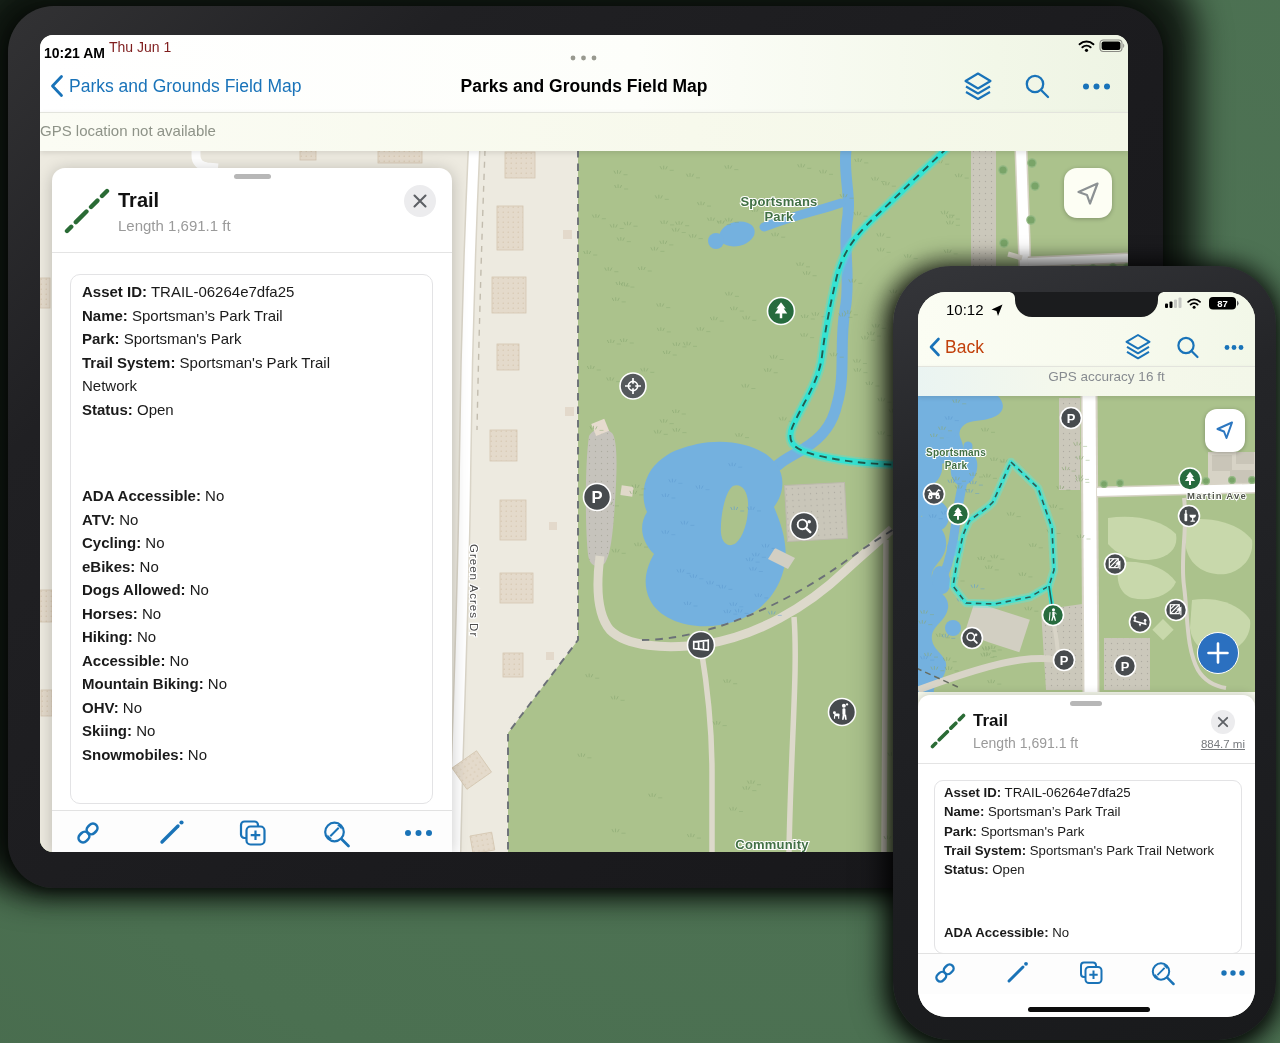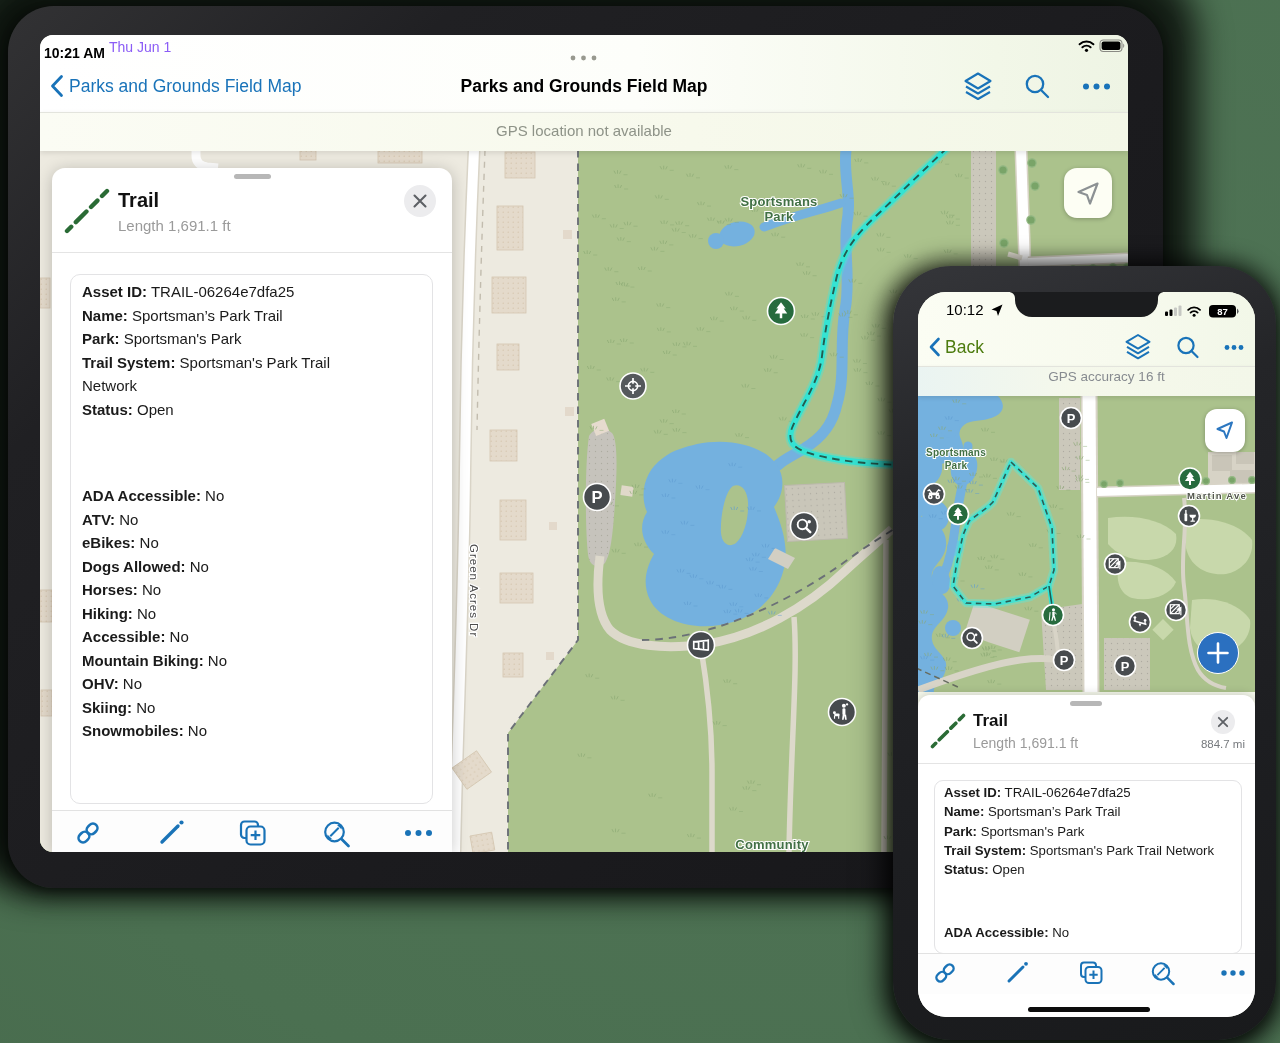--- a/index.html
+++ b/index.html
@@ -478,24 +478,24 @@
             <path d="M-7.2,3.6 L-7.2,6.5 M-3.2,3.6 L-3.2,6.5" stroke="#fff" stroke-width="1.1"></path>
             <circle cx="4.9" cy="-7.3" r="1.1"></circle>
           </g>
         </g>
       </g>
 </svg>
 
 <div class="abs" style="left:0;top:0;width:1088px;height:77px;background:linear-gradient(90deg,#ffffff 0%,#fdfefa 55%,#f2f7e8 88%,#eef4e4 100%);"></div>
 
 <div class="abs" style="left:0;top:77px;width:1088px;height:38px;background:linear-gradient(90deg,#fbfcf4 0%,#f7f9ec 60%,#f3f7e7 100%);border-top:1px solid #e3e4dd;box-shadow:0 2px 5px rgba(0,0,0,.10);"></div>
-<div class="abs" style="left:0;top:84px;width:1088px;height:24px;font-size:15px;color:#8e9388;text-align:center;line-height:24px;">GPS location not available</div>
+<div class="abs" style="left:0;top:84px;width:1088px;height:24px;font-size:15px;color:#8e9388;text-align:left;line-height:24px;">GPS location not available</div>
 
 <div class="abs" style="left:4px;top:4px;font-size:14px;font-weight:bold;color:#000;margin-top:6px;">10:21 AM</div>
-<div class="abs" style="left:69px;top:4px;font-size:14px;color:#8b5cf6;">Thu Jun 1</div>
+<div class="abs" style="left:69px;top:4px;font-size:14px;color:#7f1d1d;">Thu Jun 1</div>
 
 <div class="abs" style="left:530px;top:12px;width:28px;height:6px;">
 <svg width="28" height="6">
         <circle cx="3" cy="3" r="2.4" fill="#98998f"></circle>
         <circle cx="13.5" cy="3" r="2.4" fill="#98998f"></circle>
         <circle cx="24" cy="3" r="2.4" fill="#98998f"></circle>
       </svg></div>
 
 <div class="abs" style="left:1038px;top:3px;width:50px;height:16px;">
 <svg width="50" height="16" viewBox="0 0 50 16">
@@ -555,20 +555,21 @@
 <div class="abs" style="left:18px;top:106px;width:361px;height:528px;border:1.5px solid #e3e3e5;border-radius:10px;background:#fff;overflow:hidden;">
 <div style="padding:5px 10px 0 11px;font-size:15px;line-height:23.5px;color:#1a1a1a;">
 <div><b>Asset ID:</b> TRAIL-06264e7dfa25</div>
 <div><b>Name:</b> Sportsman’s Park Trail</div>
 <div><b>Park:</b> Sportsman's Park</div>
 <div><b>Trail System:</b> Sportsman's Park Trail<br>Network</div>
 <div><b>Status:</b> Open</div>
 <div style="height:63px"></div>
 <div><b>ADA Accessible:</b> No</div>
 <div><b>ATV:</b> No</div>
+<div><b>Cycling:</b> No</div>
 <div><b>eBikes:</b> No</div>
 <div><b>Dogs Allowed:</b> No</div>
 <div><b>Horses:</b> No</div>
 <div><b>Hiking:</b> No</div>
 <div><b>Accessible:</b> No</div>
 <div><b>Mountain Biking:</b> No</div>
 <div><b>OHV:</b> No</div>
 <div><b>Skiing:</b> No</div>
 <div><b>Snowmobiles:</b> No</div>
 </div>
@@ -910,21 +911,21 @@
 <div class="abs" style="left:90px;top:0;width:157px;height:26px;">
 <svg width="157" height="26" viewBox="0 0 157 26">
         <path d="M0,0 c4.5,0 7,2.5 7,6.5 l0,1.5 c0,9.4 7.6,17 17,17 l109,0 c9.4,0 17,-7.6 17,-17 l0,-1.5 c0,-4 2.5,-6.5 7,-6.5 z" fill="#1b1c1e"></path>
       </svg></div>
 
 <div class="abs" style="left:28px;top:9px;font-size:15px;font-weight:normal;color:#000;">10:12</div>
 <div class="abs" style="left:72px;top:11px;width:14px;height:14px;">
 <svg width="14" height="14" viewBox="0 0 14 14">
         <path d="M12.5,1.5 L1.5,6.5 L6.5,8 L8,13 Z" fill="#000"></path>
       </svg></div>
-<div class="abs" style="left:247px;top:12px;width:76px;height:14px;">
+<div class="abs" style="left:247px;top:4px;width:76px;height:14px;">
 <svg width="76" height="14" viewBox="0 0 76 14">
 <g fill="#000">
           <rect x="0" y="7.5" width="3" height="4.5" rx="1"></rect>
           <rect x="4.5" y="5.5" width="3" height="6.5" rx="1"></rect>
         </g>
 <g fill="#c6c8c3">
           <rect x="9" y="3.5" width="3" height="8.5" rx="1"></rect>
           <rect x="13.5" y="1.5" width="3" height="10.5" rx="1"></rect>
         </g>
 <g stroke="#000" fill="none" stroke-linecap="round">
@@ -934,21 +935,21 @@
         </g>
 <rect x="44" y="1" width="27" height="12.5" rx="4" fill="#000"></rect>
 <text x="57.5" y="10.8" text-anchor="middle" font-family="Liberation Sans, sans-serif" font-size="9.5" font-weight="bold" fill="#fff">87</text>
 <path d="M72,4.5 a3.2,3.2 0 0 1 0,5.5 Z" fill="#55565a"></path>
 </svg></div>
 
 <div class="abs" style="left:8px;top:44px;width:18px;height:22px;">
 <svg width="18" height="22" viewBox="0 0 18 22">
         <path d="M12.5,3 L5,11 L12.5,19" stroke="#1973b9" stroke-width="2.6" fill="none" stroke-linecap="round" stroke-linejoin="round"></path>
       </svg></div>
-<div class="abs" style="left:27px;top:45px;font-size:17.5px;color:#4d7c0f;">Back</div>
+<div class="abs" style="left:27px;top:45px;font-size:17.5px;color:#c2410c;">Back</div>
 <div class="abs" style="left:204px;top:41px;width:130px;height:30px;">
 <svg width="130" height="30" viewBox="0 0 130 30">
 <g stroke="#1973b9" stroke-width="2" fill="none" stroke-linejoin="round">
 <path d="M16,2 L27.5,8.8 L16,15.6 L4.5,8.8 Z"></path>
 <path d="M5,13.8 L16,20.3 L27,13.8"></path>
 <path d="M5,18.8 L16,25.3 L27,18.8"></path>
         </g>
 <g stroke="#1973b9" stroke-width="2.2" fill="none">
           <circle cx="64" cy="12.5" r="7.6"></circle>
           <path d="M69.5,18 L75.5,24" stroke-linecap="round"></path>
@@ -970,21 +971,21 @@
 <div class="abs" style="left:12px;top:18px;width:36px;height:36px;">
 <svg width="36" height="36" viewBox="0 0 36 36">
           <path d="M2.5,33.5 L33.5,2.5" stroke="#2a6b35" stroke-width="3.6" fill="none" stroke-dasharray="4.5 5 11.5 5 7 5 4.5 0" stroke-linecap="round"></path>
         </svg></div>
 <div class="abs" style="left:55px;top:16px;font-size:17px;font-weight:bold;color:#111;">Trail</div>
 <div class="abs" style="left:55px;top:40px;font-size:14px;color:#9a9a9a;">Length 1,691.1 ft</div>
 <div class="abs" style="left:293px;top:15px;width:24px;height:24px;border-radius:12px;background:#ececee;">
 <svg width="24" height="24" viewBox="0 0 24 24">
           <path d="M7.8,7.8 L16.2,16.2 M16.2,7.8 L7.8,16.2" stroke="#5d6065" stroke-width="1.8" stroke-linecap="round"></path>
         </svg></div>
-<div class="abs" style="left:227px;top:43px;width:100px;text-align:right;font-size:11.5px;color:#76797d;">884.7 mi</div>
+<div class="abs" style="left:227px;top:43px;width:100px;text-align:right;font-size:11.5px;color:#76797d;text-decoration:underline;">884.7 mi</div>
 <div class="abs" style="left:0;top:68px;width:337px;height:1px;background:#e4e4e4;"></div>
 <div class="abs" style="left:16px;top:85px;width:306px;height:172px;border:1.5px solid #e3e3e5;border-radius:9px;background:#fff;overflow:hidden;">
 <div style="padding:2px 8px 0 9px;font-size:13.2px;line-height:19.3px;color:#1a1a1a;">
 <div><b>Asset ID:</b> TRAIL-06264e7dfa25</div>
 <div><b>Name:</b> Sportsman’s Park Trail</div>
 <div><b>Park:</b> Sportsman's Park</div>
 <div><b>Trail System:</b> Sportsman's Park Trail Network</div>
 <div><b>Status:</b> Open</div>
 <div style="height:44px"></div>
 <div><b>ADA Accessible:</b> No</div>

